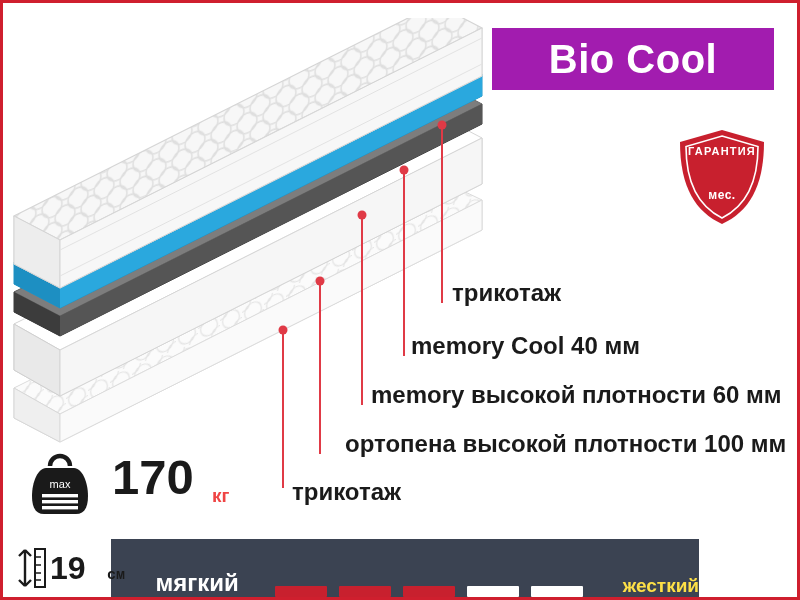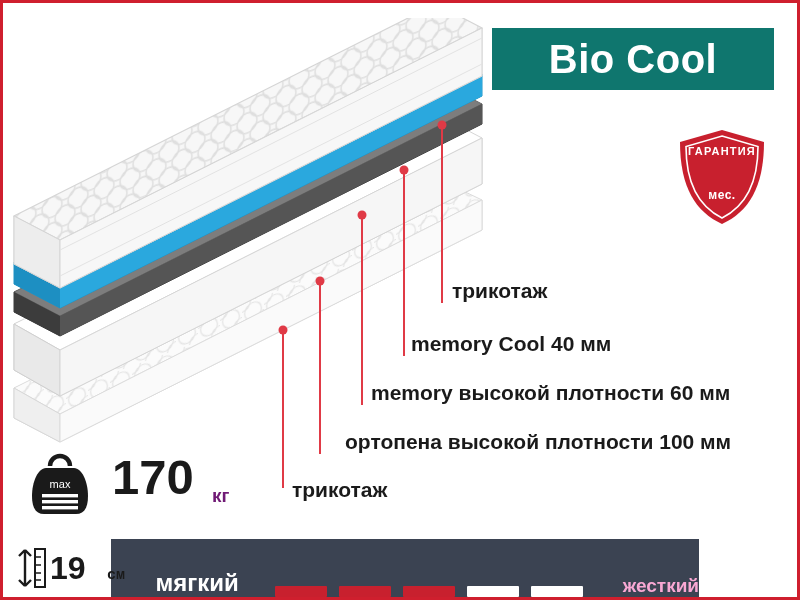--- a/index.html
+++ b/index.html
@@ -12,21 +12,21 @@
   }
   .frame{
     position:absolute;inset:0;
     border:3px solid #cf1f2e;
     box-sizing:border-box;
   }
 
   
   .brand{
     position:absolute;left:492px;top:28px;width:282px;height:62px;
-    background:#0f766e;
+    background:#a21caf;
     display:flex;align-items:center;justify-content:center;
   }
   .brand span{
     color:#ffffff;font-size:40px;font-weight:bold;letter-spacing:0.5px;
     font-family:"Liberation Sans", sans-serif;
   }
 
   
   .shield{
     position:absolute;left:676px;top:128px;width:92px;height:98px;
@@ -44,39 +44,39 @@
     position:absolute;top:60px;left:0;width:92px;text-align:center;
     color:#ffffff;font-size:12px;font-weight:bold;letter-spacing:0.5px;
   }
 
   
   .mattress{position:absolute;left:0;top:18px;width:500px;height:470px;}
 
   
   .callout{
     position:absolute;
-    color:#1a1a1a;font-size:21px;font-weight:bold;
+    color:#1a1a1a;font-size:24px;font-weight:bold;
     white-space:nowrap;
     font-family:"Liberation Sans", sans-serif;
   }
   .c0{left:452px;top:279px;}
   .c1{left:411px;top:332px;}
   .c2{left:371px;top:381px;}
   .c3{left:345px;top:430px;}
   .c4{left:292px;top:478px;}
 
   
   .weight{position:absolute;left:28px;top:452px;width:230px;height:72px;}
   .weight-num{
     position:absolute;left:84px;top:-2px;
     font-size:49px;font-weight:bold;color:#1a1a1a;line-height:54px;
   }
   .weight-unit{
     position:absolute;left:184px;top:33px;
-    font-size:19px;font-weight:bold;color:#701a75;
+    font-size:19px;font-weight:bold;color:#ef4444;
   }
 
   
   .bottombar{
     position:absolute;left:3px;bottom:3px;width:696px;height:58px;
     background:#3b4352;display:flex;align-items:flex-end;
   }
   .height-box{
     width:156px;height:58px;background:#ffffff;
     display:flex;align-items:center;position:relative;
@@ -91,21 +91,21 @@
   }
   .firm-soft{
     color:#ffffff;font-size:24px;font-weight:bold;
     margin-left:44px;
   }
   .scale{
     display:flex;align-items:center;gap:12px;margin-left:36px;
   }
   .seg{width:52px;height:11px;border-radius:1px;}
   .firm-hard{
-    color:#f9a8d4;font-size:19px;font-weight:bold;
+    color:#fde047;font-size:19px;font-weight:bold;
     margin-left:40px;
   }
 </style>
 </head>
 <body>
 
 <div class="frame"></div>
 
 <div class="mattress">
   <svg width="500" height="470" viewBox="0 0 500 470">

